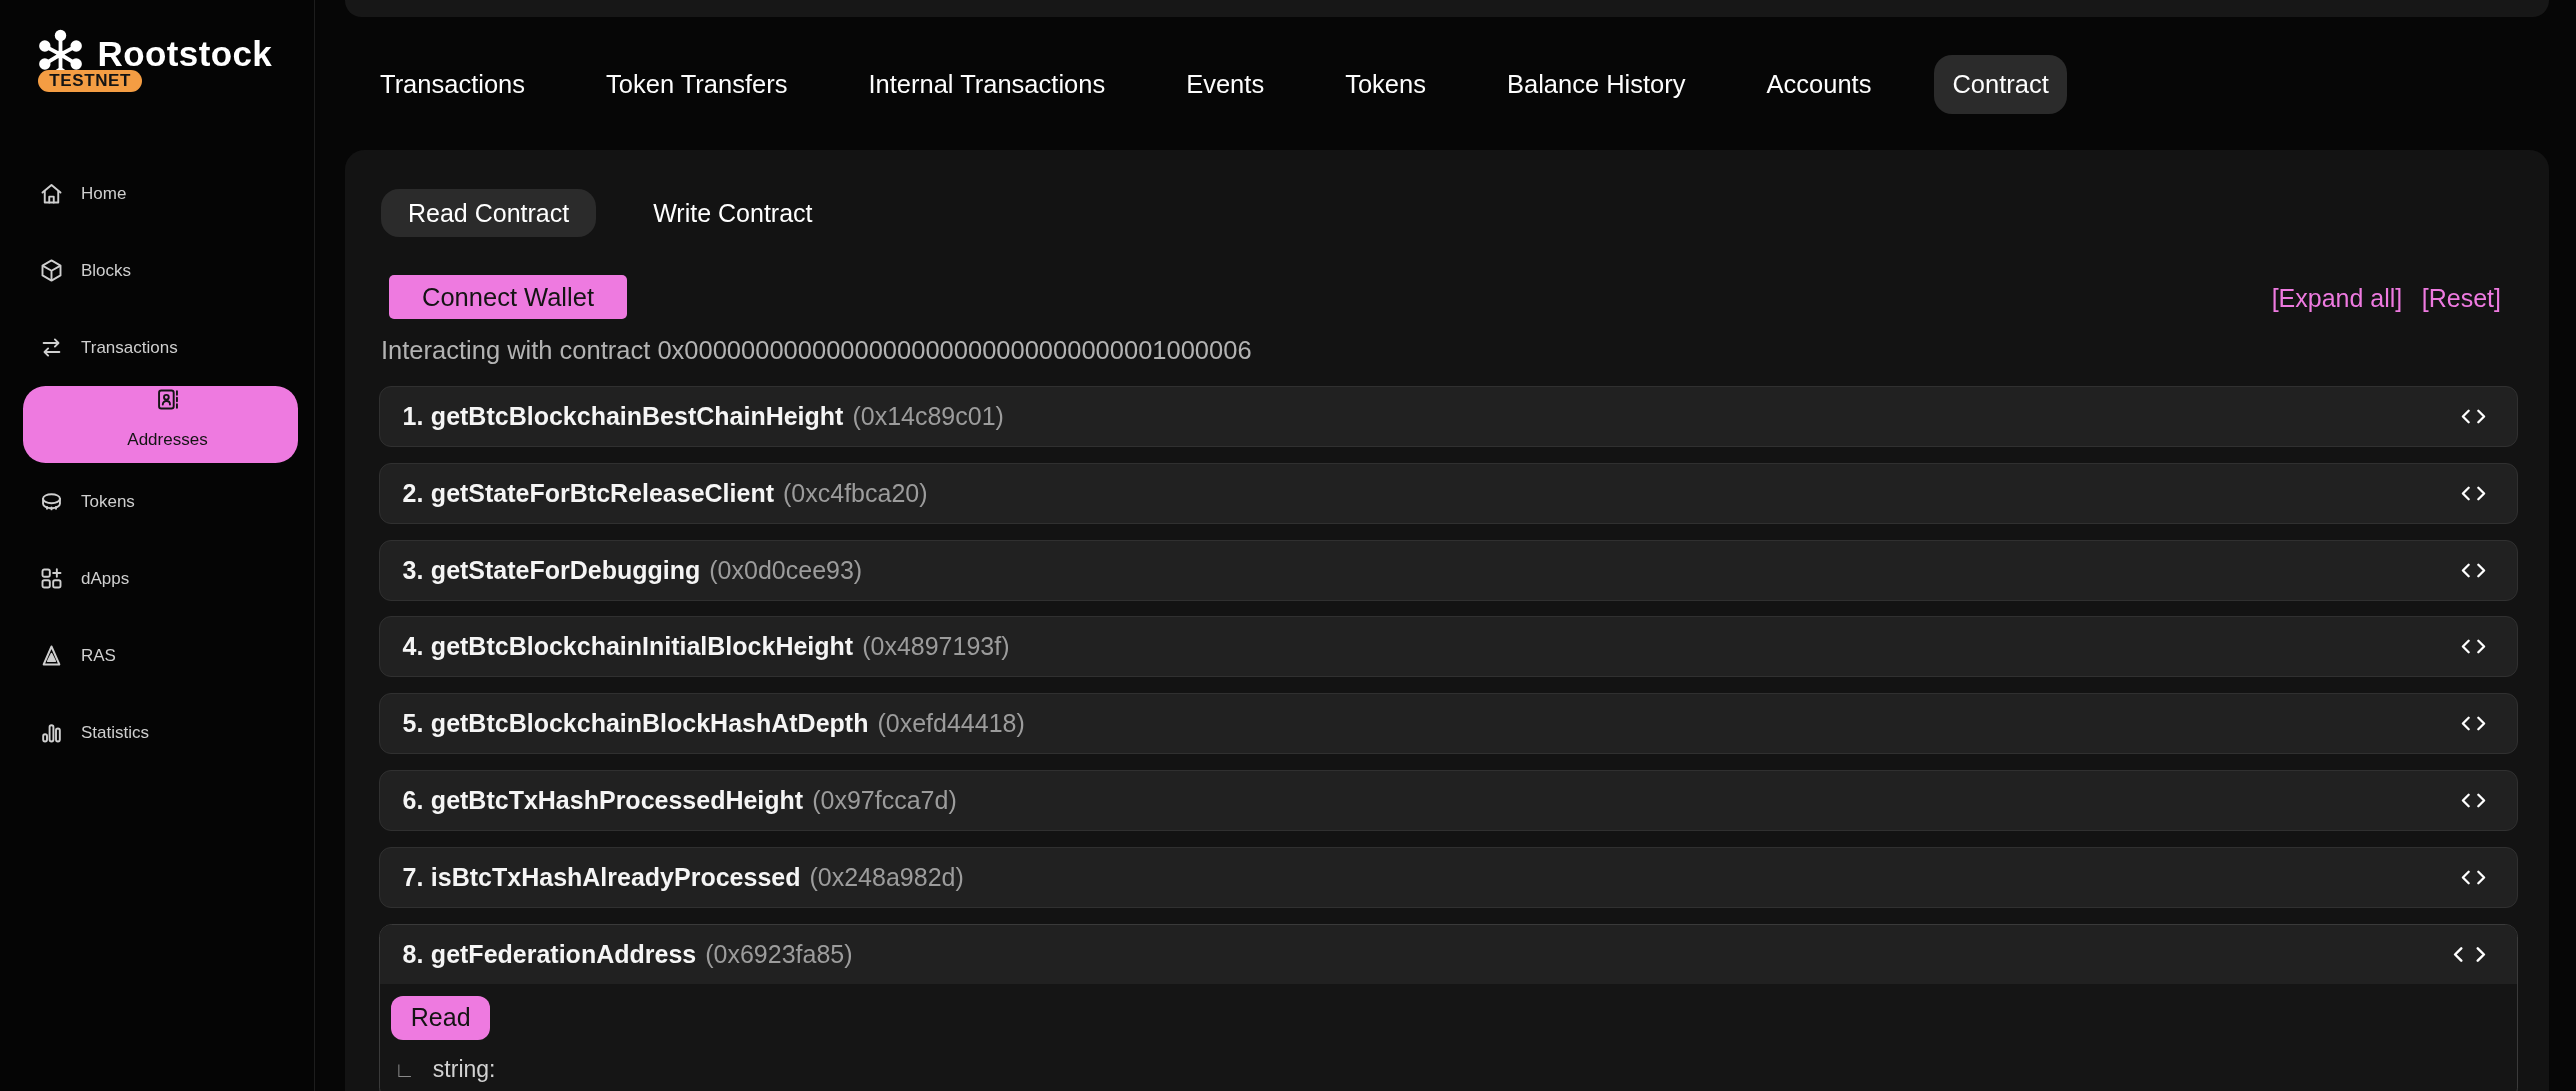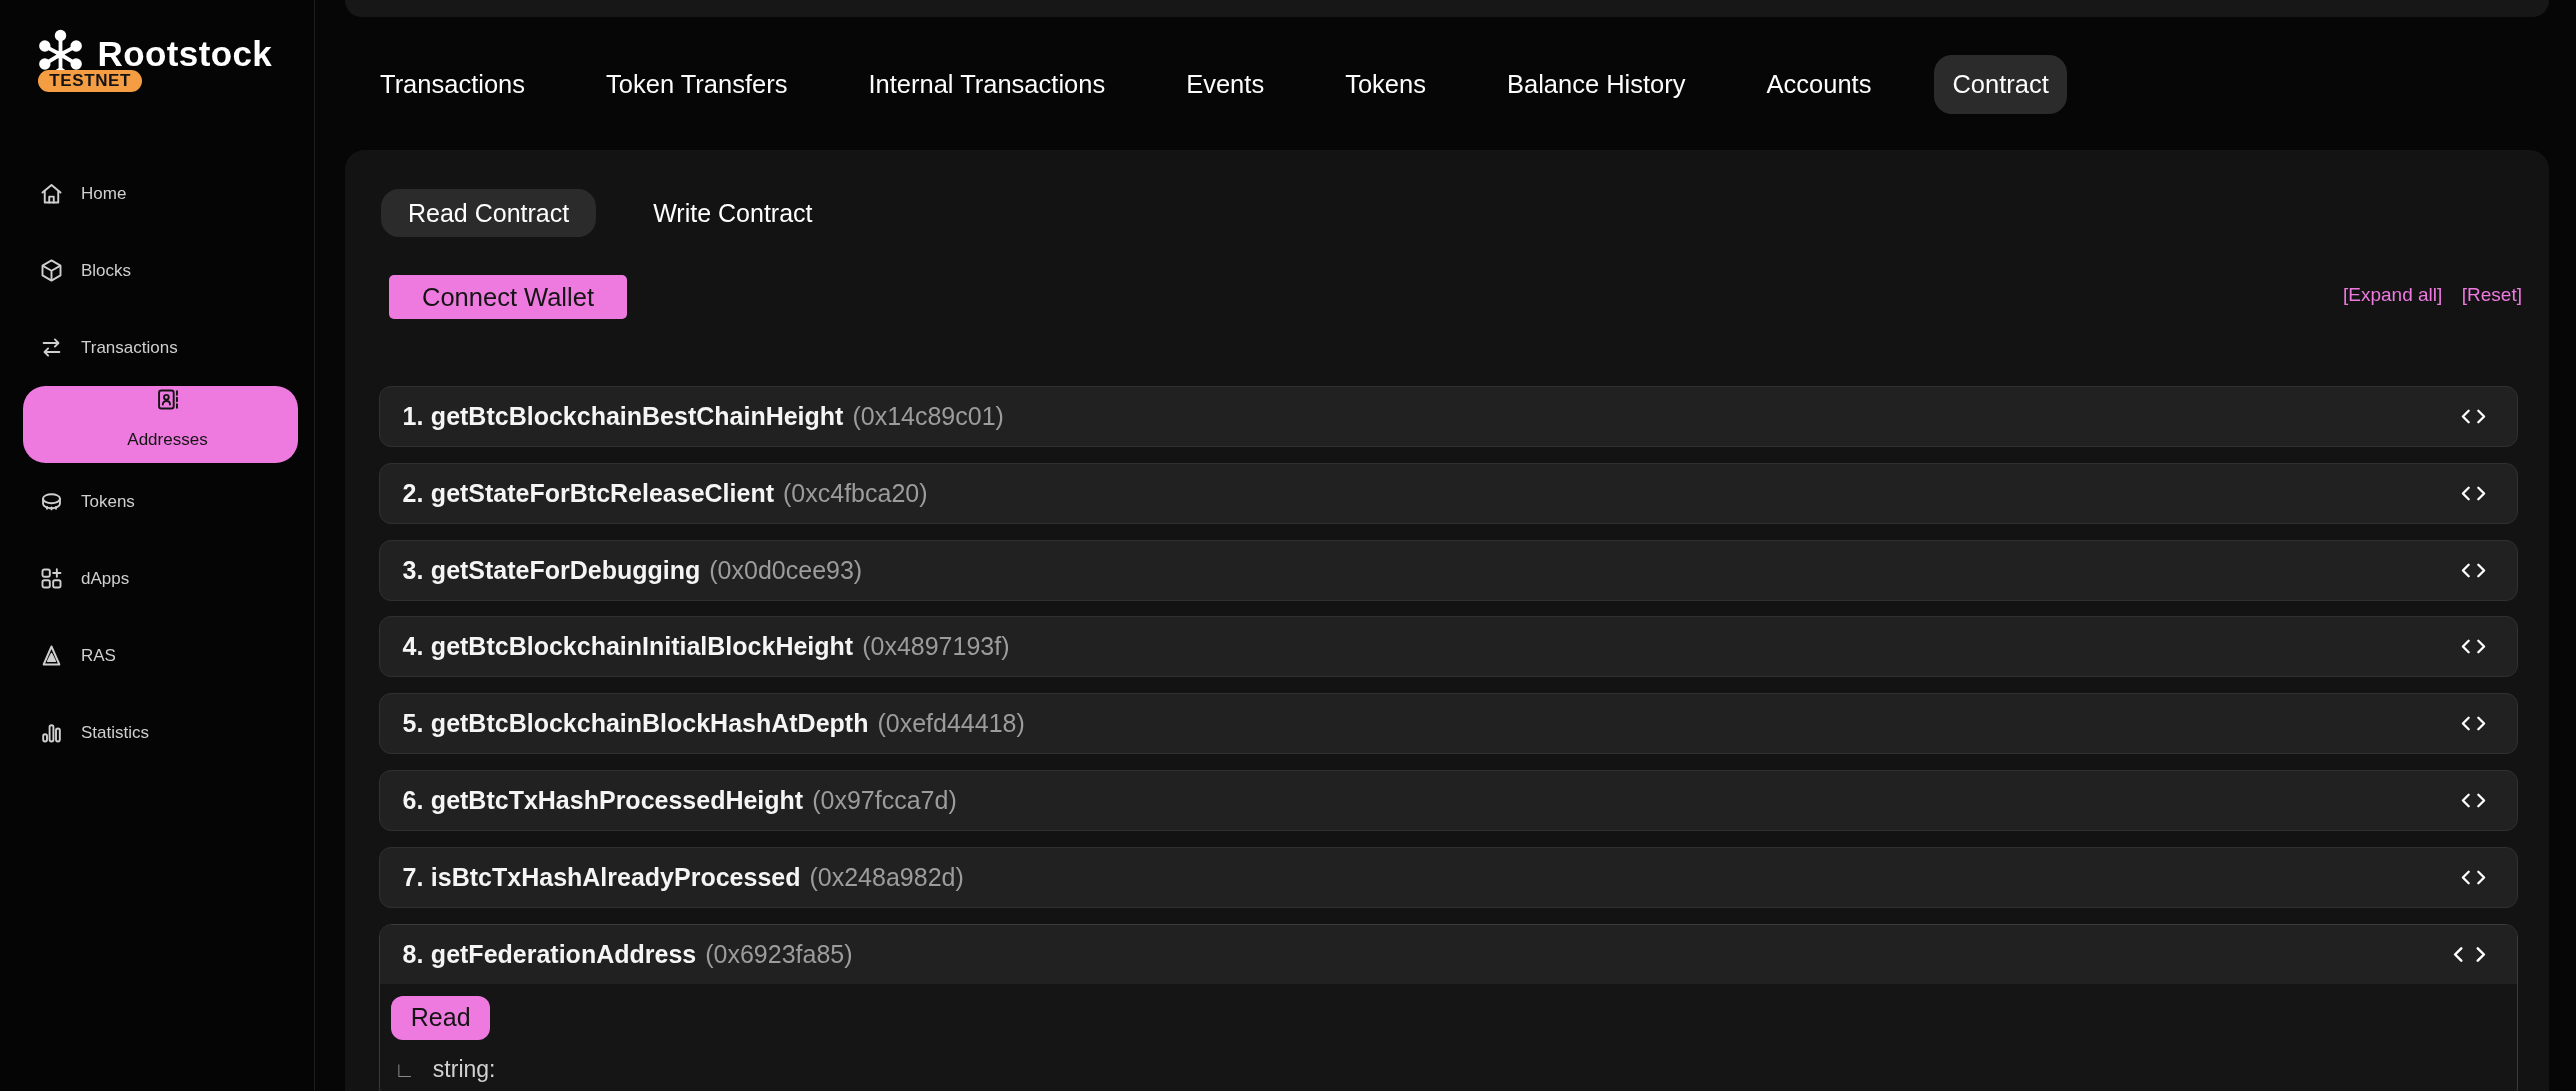--- a/index.html
+++ b/index.html
@@ -30,22 +30,22 @@
   
   .panel{position:absolute;left:345px;top:150px;width:2204px;height:941px;background:#131313;
          border-radius:19.5px 19.5px 0 0;}
   .contract-tabs{position:absolute;left:36px;top:39px;display:flex;align-items:center;gap:30px;}
   .ct-chip{height:48px;display:inline-flex;align-items:center;padding:0 27px;border-radius:18px;
            font-size:25px;color:#fff;cursor:pointer;}
   .ct-chip.active{background:#2b2b2b;}
   .connect-btn{position:absolute;left:44px;top:125px;height:44px;display:inline-flex;align-items:center;
                padding:0 33px;background:#ee7ae0;border-radius:5px;color:#141414;font-size:25.5px;
                font-weight:500;cursor:pointer;}
-  .expand-reset{position:absolute;right:27px;top:134px;display:flex;gap:19.5px;color:#ee7ae0;
-                font-size:19px;}
+  .expand-reset{position:absolute;right:48px;top:134px;display:flex;gap:19.5px;color:#ee7ae0;
+                font-size:25px;}
   .expand-reset span{cursor:pointer;}
   .interacting{position:absolute;left:36px;top:186px;font-size:25.5px;color:#b3b3b3;}
 
   .fn-list{position:absolute;left:34px;top:236px;width:2139px;}
   .fn-row{height:59px;background:#212121;border:0.8px solid #303030;border-radius:12px;
           display:flex;align-items:center;padding:0 30px 0 22.5px;margin-bottom:15.8px;cursor:pointer;}
   .fn-num{font-size:25px;font-weight:600;color:#f5f5f5;}
   .fn-name{font-size:25px;font-weight:600;color:#f5f5f5;margin-left:7.5px;}
   .fn-sel{font-size:25px;color:#9c9c9c;margin-left:9px;}
   .code-icon{margin-left:auto;display:flex;align-items:center;}
@@ -178,20 +178,24 @@
       <div class="ct-chip">Write Contract</div>
     </div>
 
     <div class="connect-btn">Connect Wallet</div>
 
     <div class="expand-reset">
       <span>[Expand all]</span>
       <span>[Reset]</span>
     </div>
 
+    <div class="interacting">
+      <span>Interacting with contract</span>
+      <span>0x0000000000000000000000000000000001000006</span>
+    </div>
 
     <div class="fn-list">
 
       <div class="fn-row">
         <span class="fn-num">1.</span>
         <span class="fn-name">getBtcBlockchainBestChainHeight</span>
         <span class="fn-sel">(0x14c89c01)</span>
         <span class="code-icon">
             <svg viewBox="0 0 28 14" fill="none" stroke="#fff" stroke-width="2.4" stroke-linecap="round" stroke-linejoin="round">
               <path d="M9 1 3 7l6 6M19 1l6 6-6 6"></path>

